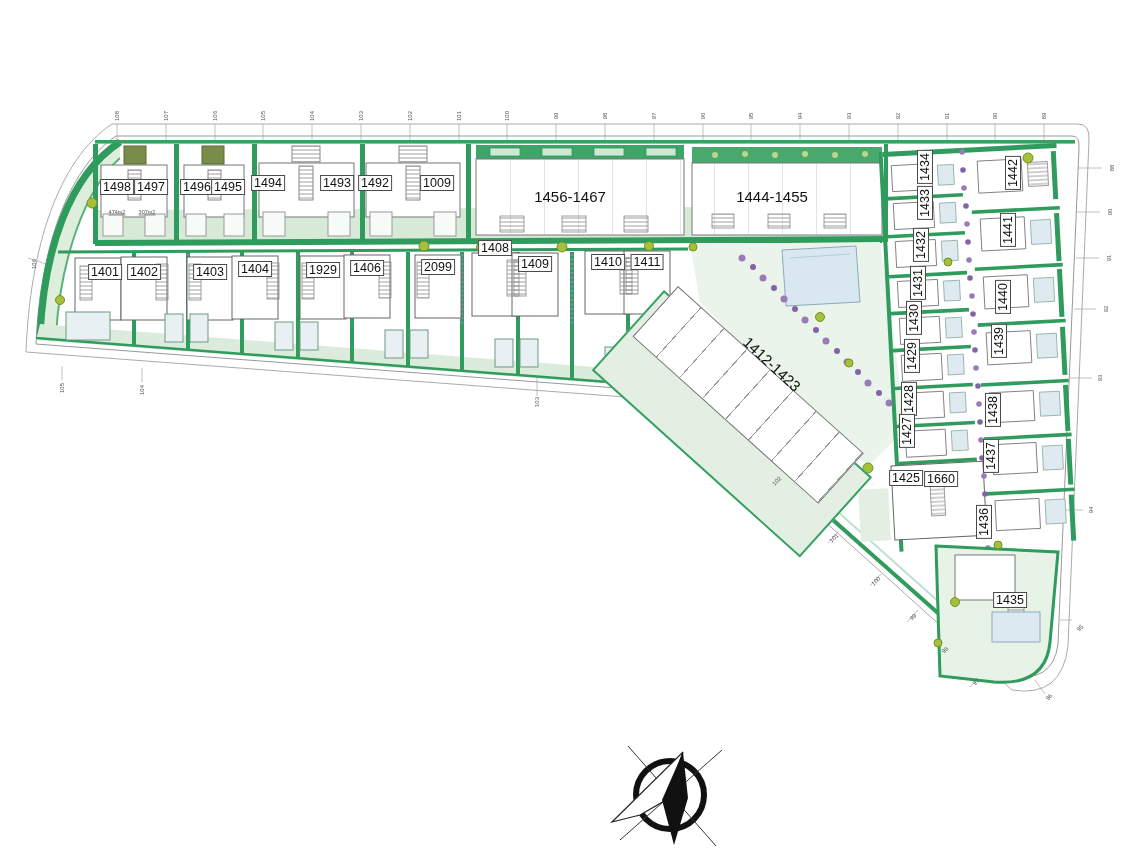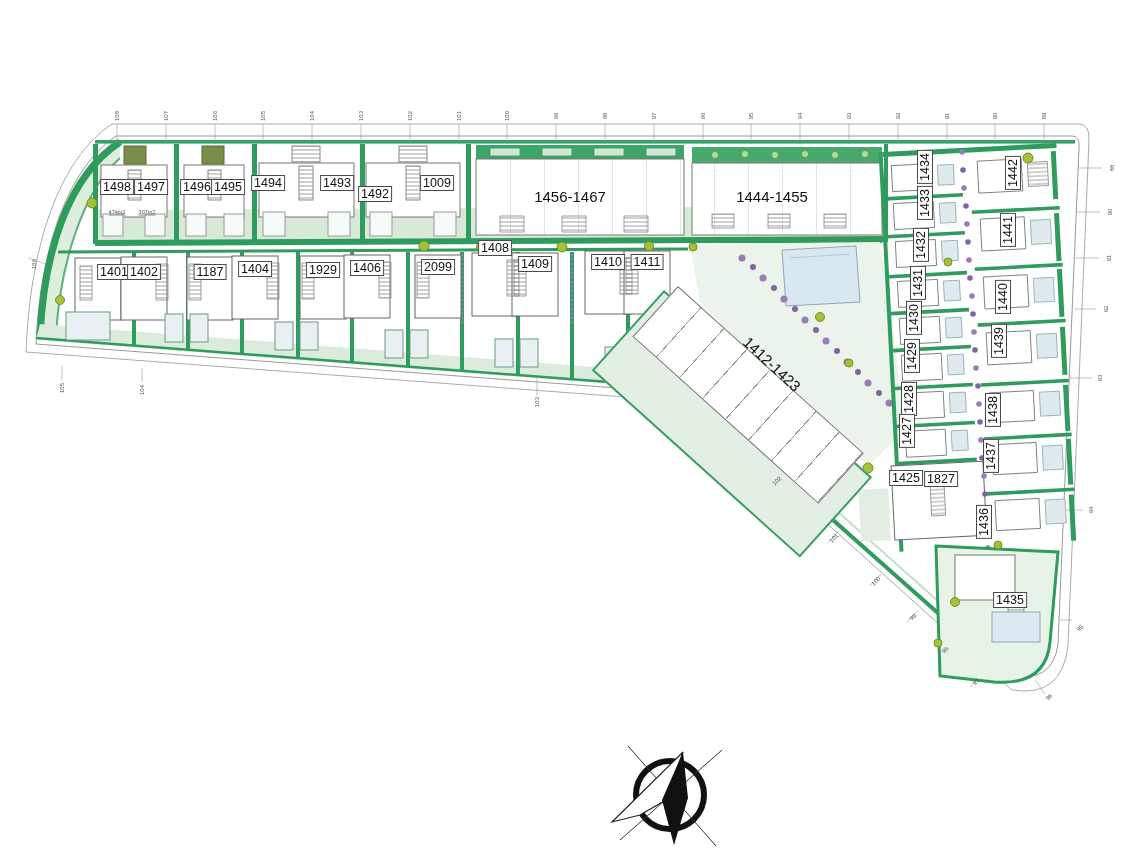--- a/index.html
+++ b/index.html
@@ -355,52 +355,52 @@
 <div class="dblock"></div>
 
 <div class="lbl-layer">
 
   <span class="p" style="left:117px;top:187px">1498</span>
   <span class="p" style="left:151px;top:187px">1497</span>
   <span class="p" style="left:197px;top:187px">1496</span>
   <span class="p" style="left:228px;top:187px">1495</span>
   <span class="p" style="left:268px;top:183px">1494</span>
   <span class="p" style="left:337px;top:183px">1493</span>
-  <span class="p" style="left:375px;top:194px">1492</span>
+  <span class="p" style="left:375px;top:183px">1492</span>
   <span class="p" style="left:437px;top:183px">1009</span>
 
   <span class="blk" style="left:570px;top:196px">1456-1467</span>
   <span class="blk" style="left:772px;top:196px">1444-1455</span>
   <span class="blk blk45" style="left:772px;top:364px">1412-1423</span>
 
   <span class="a" style="left:117px;top:212px">474m2</span>
   <span class="a" style="left:147px;top:212px">307m2</span>
 
-  <span class="p" style="left:114px;top:272px">1401</span>
+  <span class="p" style="left:105px;top:272px">1401</span>
   <span class="p" style="left:144px;top:272px">1402</span>
-  <span class="p" style="left:210px;top:272px">1187</span>
+  <span class="p" style="left:210px;top:272px">1403</span>
   <span class="p" style="left:255px;top:269px">1404</span>
   <span class="p" style="left:323px;top:270px">1929</span>
   <span class="p" style="left:367px;top:268px">1406</span>
   <span class="p" style="left:438px;top:267px">2099</span>
   <span class="p" style="left:495px;top:248px">1408</span>
   <span class="p" style="left:535px;top:264px">1409</span>
   <span class="p" style="left:608px;top:262px">1410</span>
   <span class="p" style="left:647px;top:262px">1411</span>
 
   <span class="p pv" style="left:925px;top:167px">1434</span>
   <span class="p pv" style="left:925px;top:203px">1433</span>
   <span class="p pv" style="left:921px;top:245px">1432</span>
   <span class="p pv" style="left:918px;top:283px">1431</span>
   <span class="p pv" style="left:914px;top:318px">1430</span>
   <span class="p pv" style="left:912px;top:356px">1429</span>
   <span class="p pv" style="left:909px;top:399px">1428</span>
   <span class="p pv" style="left:907px;top:431px">1427</span>
   <span class="p" style="left:906px;top:478px">1425</span>
-  <span class="p" style="left:941px;top:479px">1827</span>
+  <span class="p" style="left:941px;top:479px">1660</span>
 
   <span class="p pv" style="left:1013px;top:173px">1442</span>
   <span class="p pv" style="left:1008px;top:230px">1441</span>
   <span class="p pv" style="left:1003px;top:297px">1440</span>
   <span class="p pv" style="left:999px;top:341px">1439</span>
   <span class="p pv" style="left:993px;top:410px">1438</span>
   <span class="p pv" style="left:991px;top:456px">1437</span>
   <span class="p pv" style="left:984px;top:522px">1436</span>
   <span class="p" style="left:1010px;top:600px">1435</span>
 

